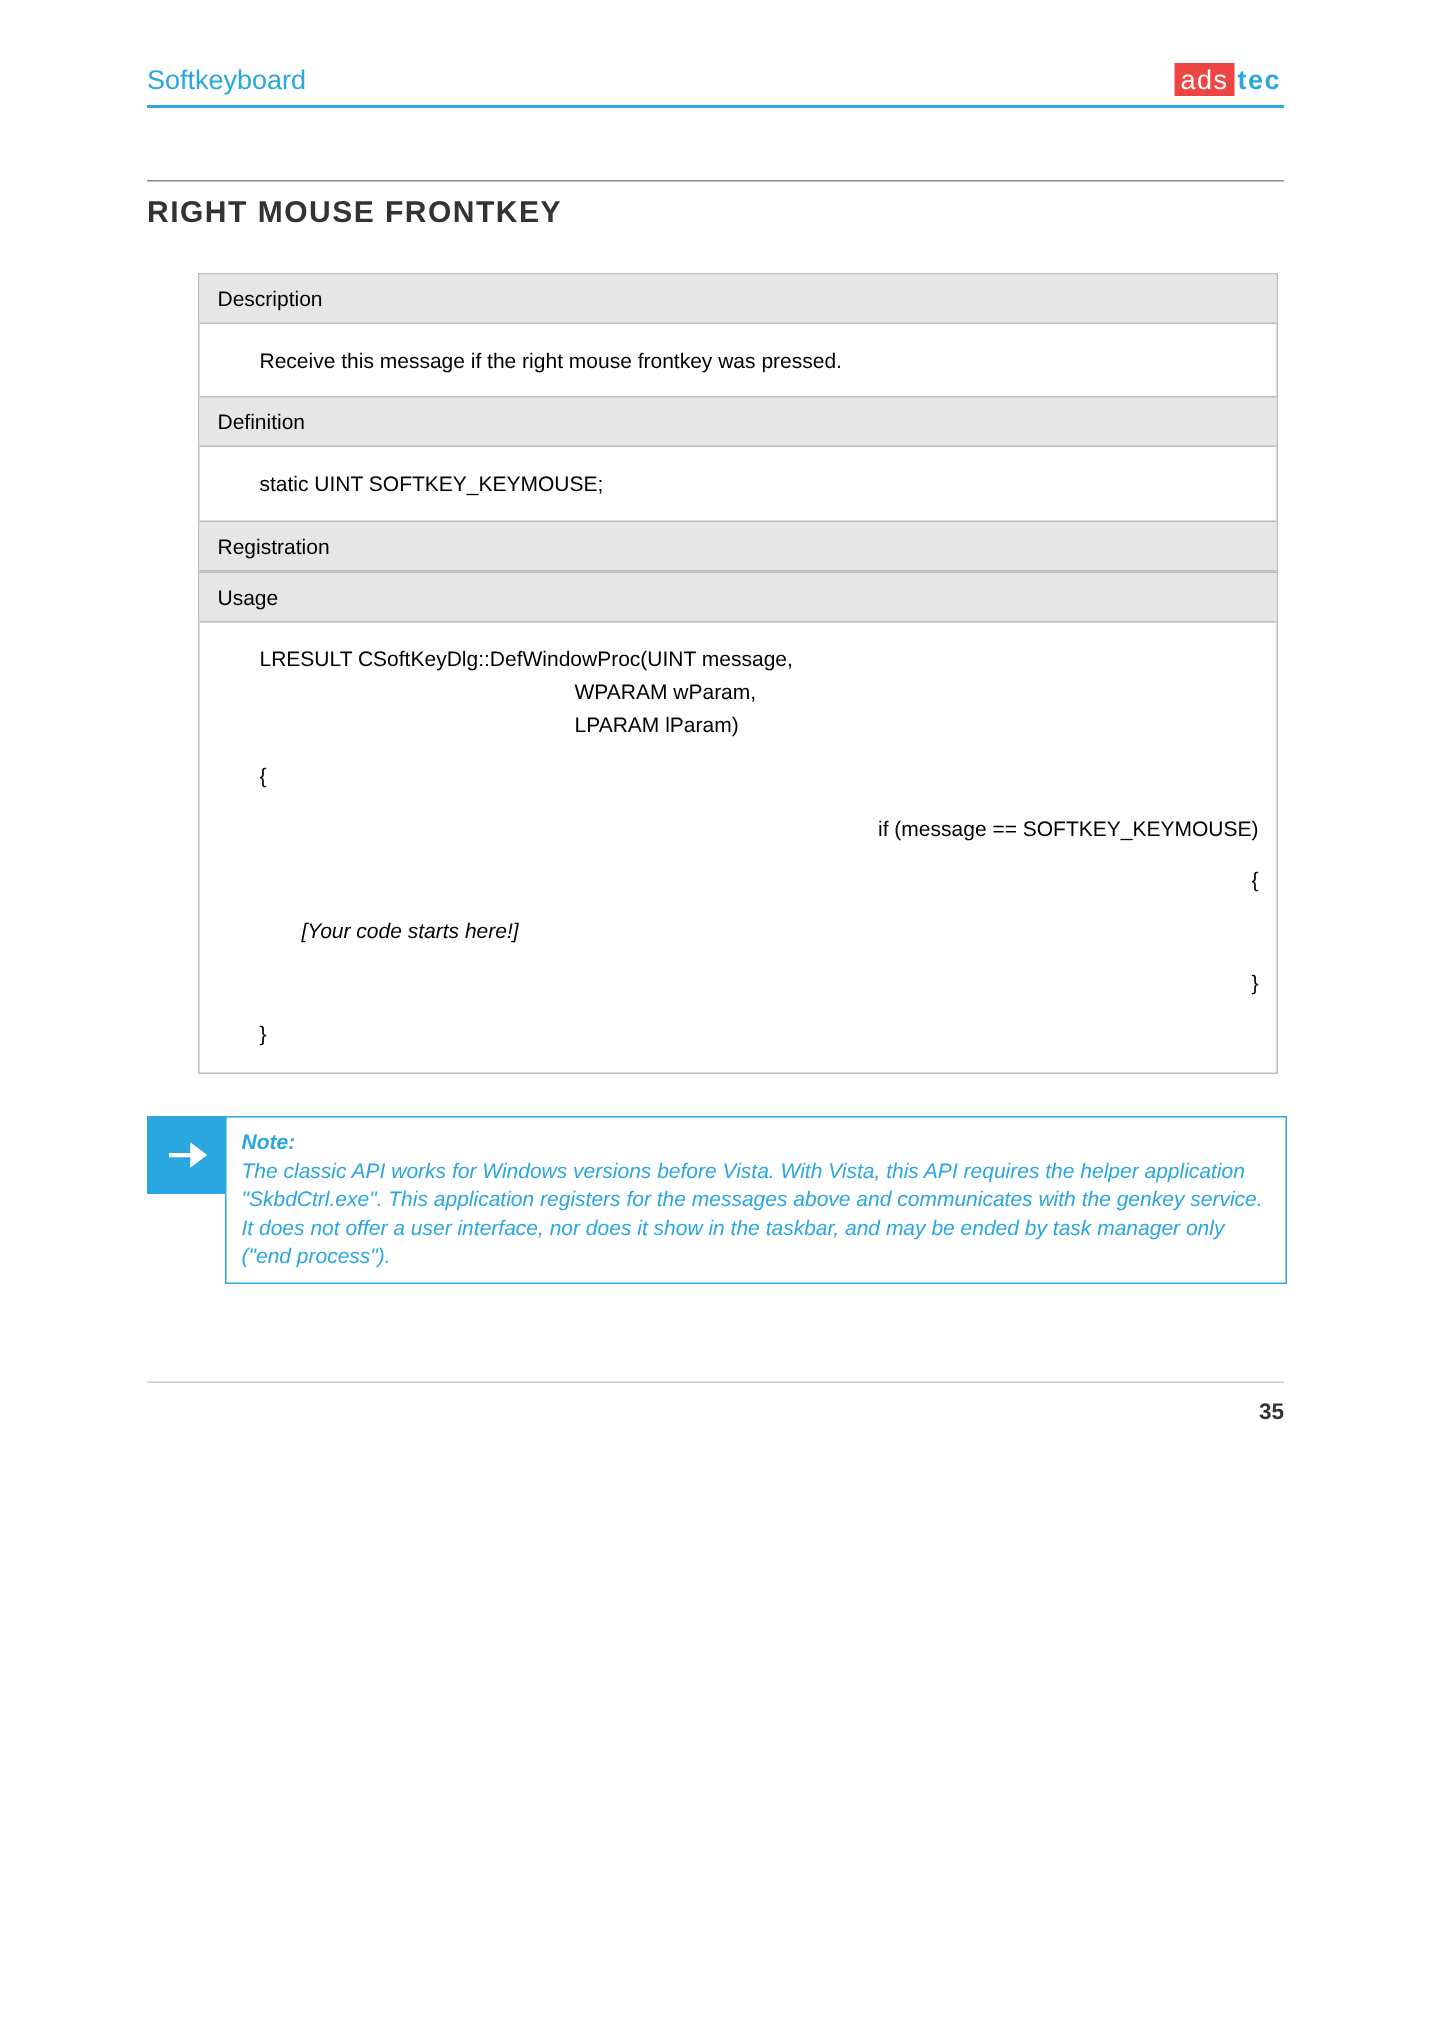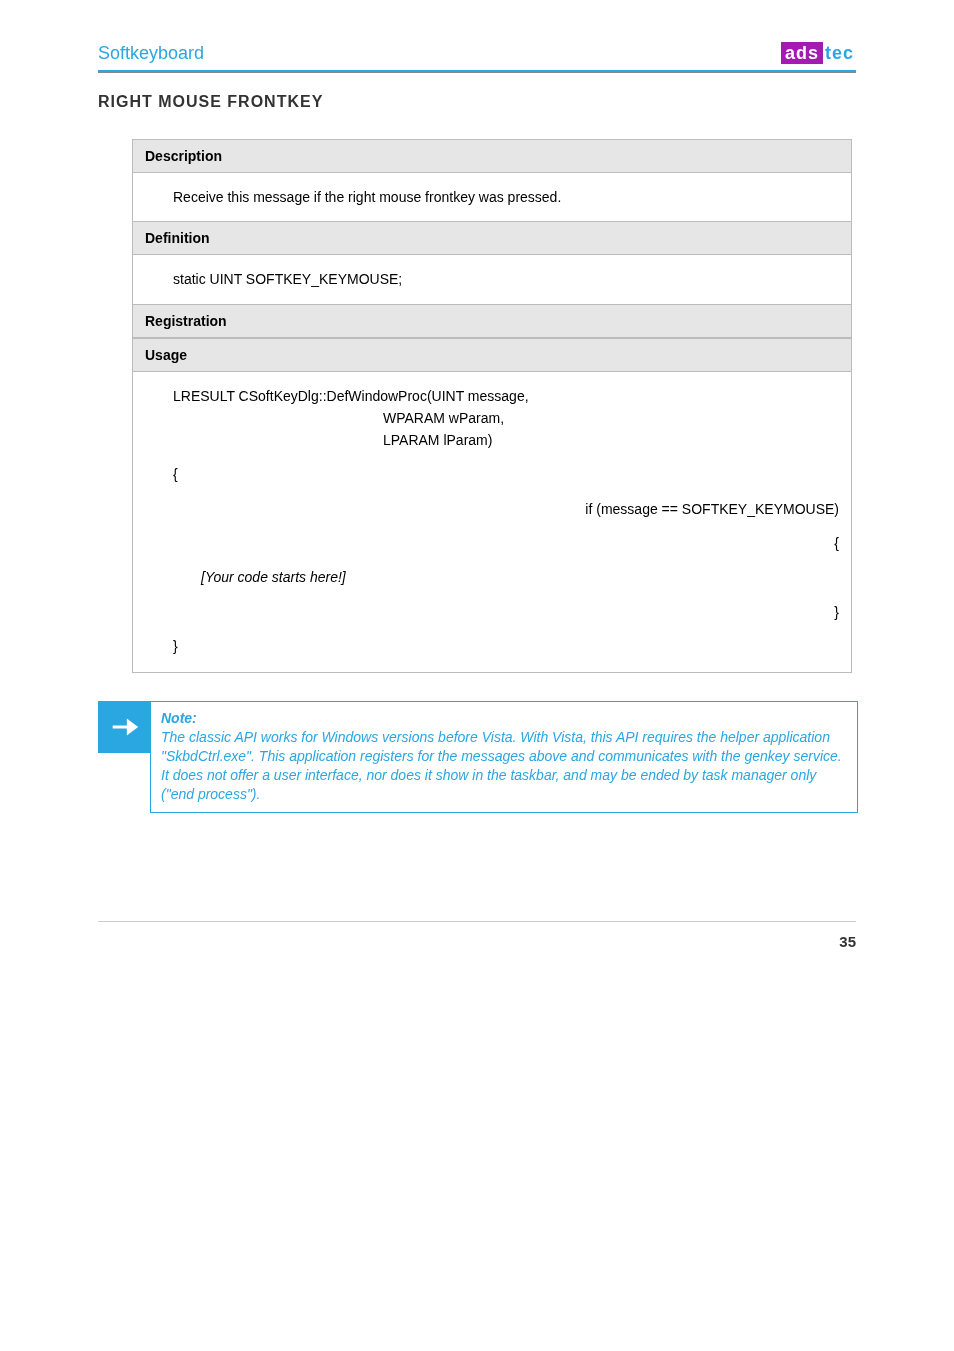--- a/index.html
+++ b/index.html
@@ -28,61 +28,62 @@
     color: #2aa7e0;
     font-size: 18px;
     font-weight: 400;
   }
   .logo {
     display: flex;
     align-items: stretch;
     height: 22px;
   }
   .logo-box {
-    background: #a21caf;
+    background: #ef4444;
     color: #fff;
-    font-weight: 700;
+    font-weight: 400;
     font-size: 18px;
     letter-spacing: 1px;
     padding: 0 4px;
     display: flex;
     align-items: center;
     line-height: 1;
   }
   .logo-suffix {
     color: #2aa7e0;
     font-weight: 700;
     font-size: 18px;
     letter-spacing: 1px;
     padding: 0 2px;
     display: flex;
     align-items: center;
     line-height: 1;
   }
 
   .section-heading {
+    margin-top: 48px;
     border-top: 1px solid #888;
-    padding-top: 20px;
-    font-size: 16px;
+    padding-top: 10px;
+    font-size: 20px;
     font-weight: 700;
     letter-spacing: 1px;
     color: #333;
     margin-bottom: 28px;
   }
 
   .api-table {
     margin-left: 34px;
     border: 1px solid #bbb;
     width: 720px;
   }
   .api-header {
     background: #e6e6e6;
     border-bottom: 1px solid #bbb;
     padding: 8px 12px;
-    font-weight: 700;
+    font-weight: 400;
     font-size: 14px;
   }
   .api-header:not(:first-child) {
     border-top: 1px solid #bbb;
   }
   .api-body {
     padding: 14px 12px 14px 40px;
     font-size: 14px;
     line-height: 1.45;
   }

